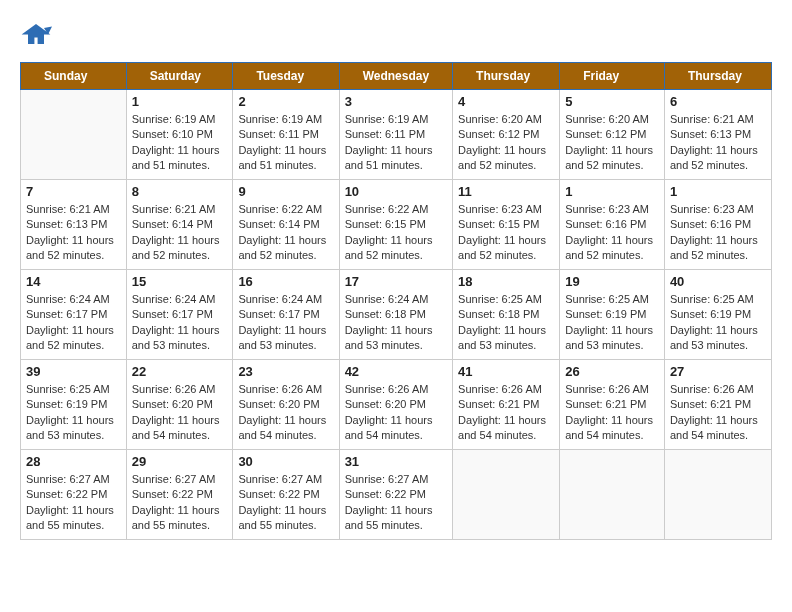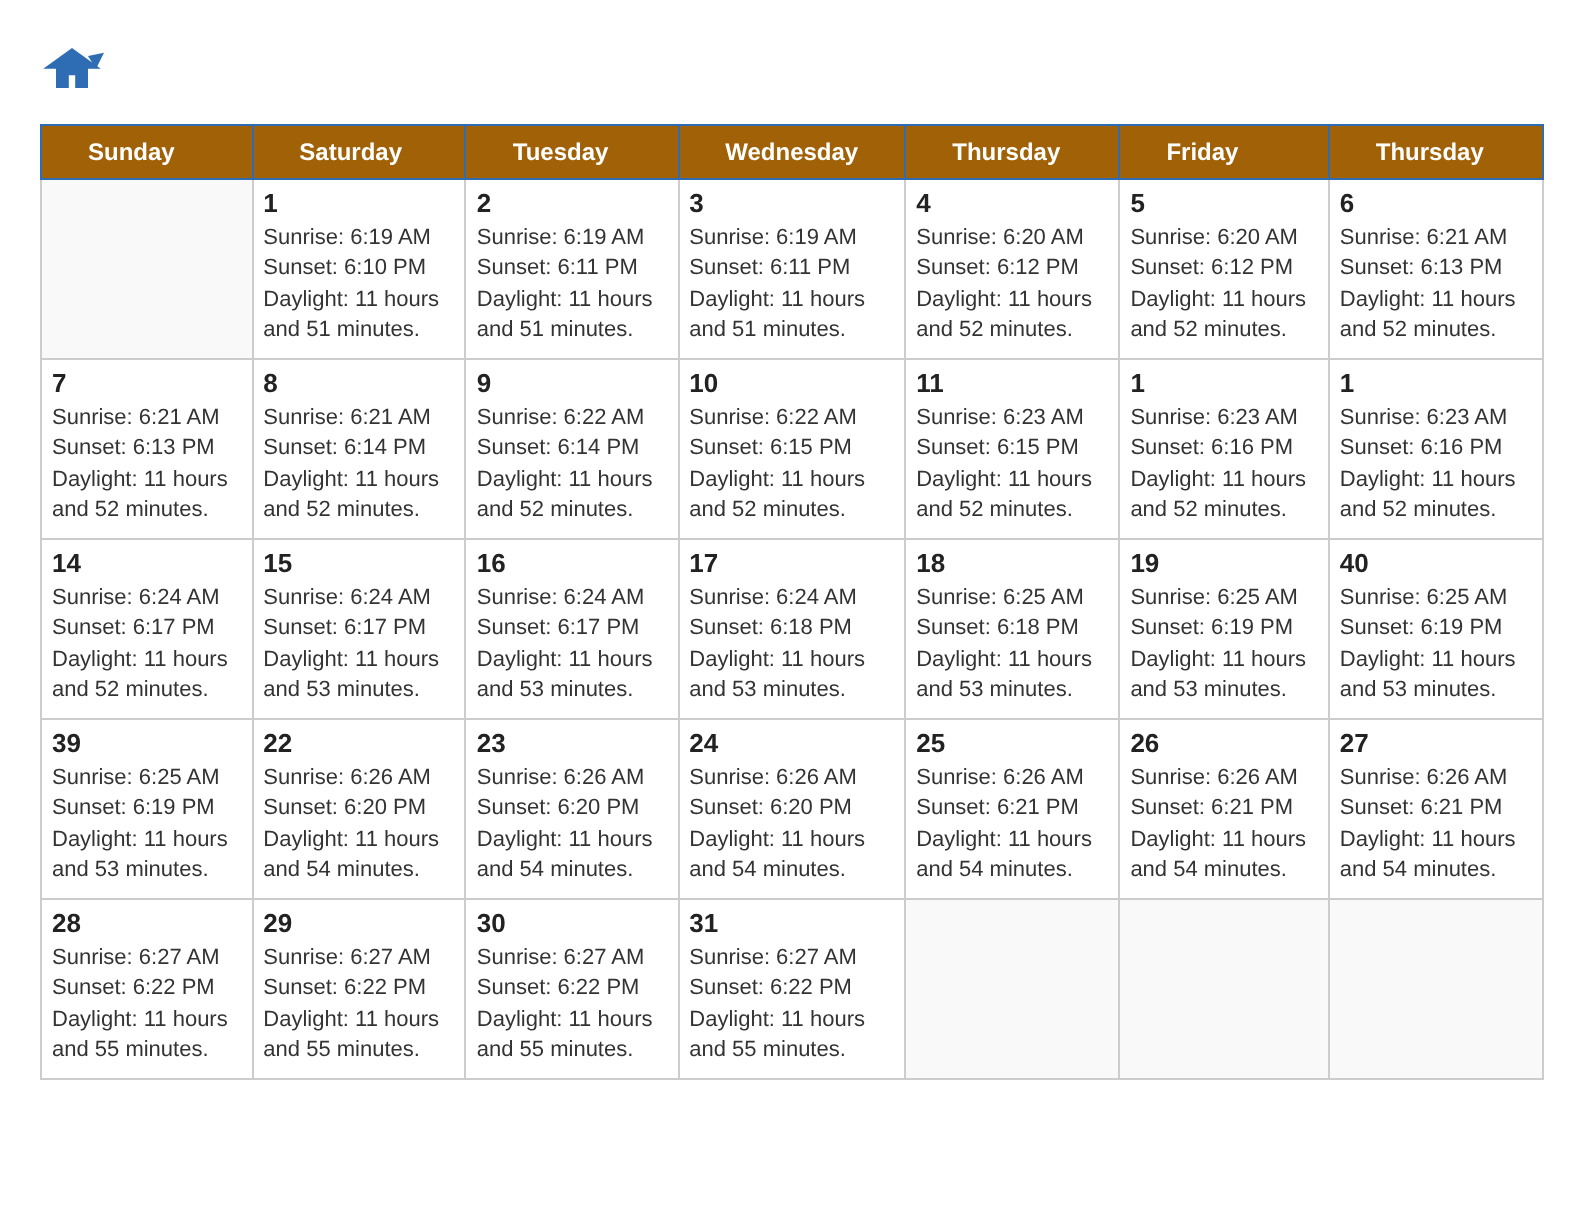--- a/index.html
+++ b/index.html
@@ -210,25 +210,25 @@
         </td>
         <td>
           <span class="day-number">22</span>
           <div class="day-info">Sunrise: 6:26 AM<br>Sunset: 6:20 PM<br>Daylight: 11 hours<br>and 54 minutes.</div>
         </td>
         <td>
           <span class="day-number">23</span>
           <div class="day-info">Sunrise: 6:26 AM<br>Sunset: 6:20 PM<br>Daylight: 11 hours<br>and 54 minutes.</div>
         </td>
         <td>
-          <span class="day-number">24</span>
+          <span class="day-number">42</span>
           <div class="day-info">Sunrise: 6:26 AM<br>Sunset: 6:20 PM<br>Daylight: 11 hours<br>and 54 minutes.</div>
         </td>
         <td>
-          <span class="day-number">25</span>
+          <span class="day-number">41</span>
           <div class="day-info">Sunrise: 6:26 AM<br>Sunset: 6:21 PM<br>Daylight: 11 hours<br>and 54 minutes.</div>
         </td>
         <td>
           <span class="day-number">26</span>
           <div class="day-info">Sunrise: 6:26 AM<br>Sunset: 6:21 PM<br>Daylight: 11 hours<br>and 54 minutes.</div>
         </td>
         <td>
           <span class="day-number">27</span>
           <div class="day-info">Sunrise: 6:26 AM<br>Sunset: 6:21 PM<br>Daylight: 11 hours<br>and 54 minutes.</div>
         </td>

